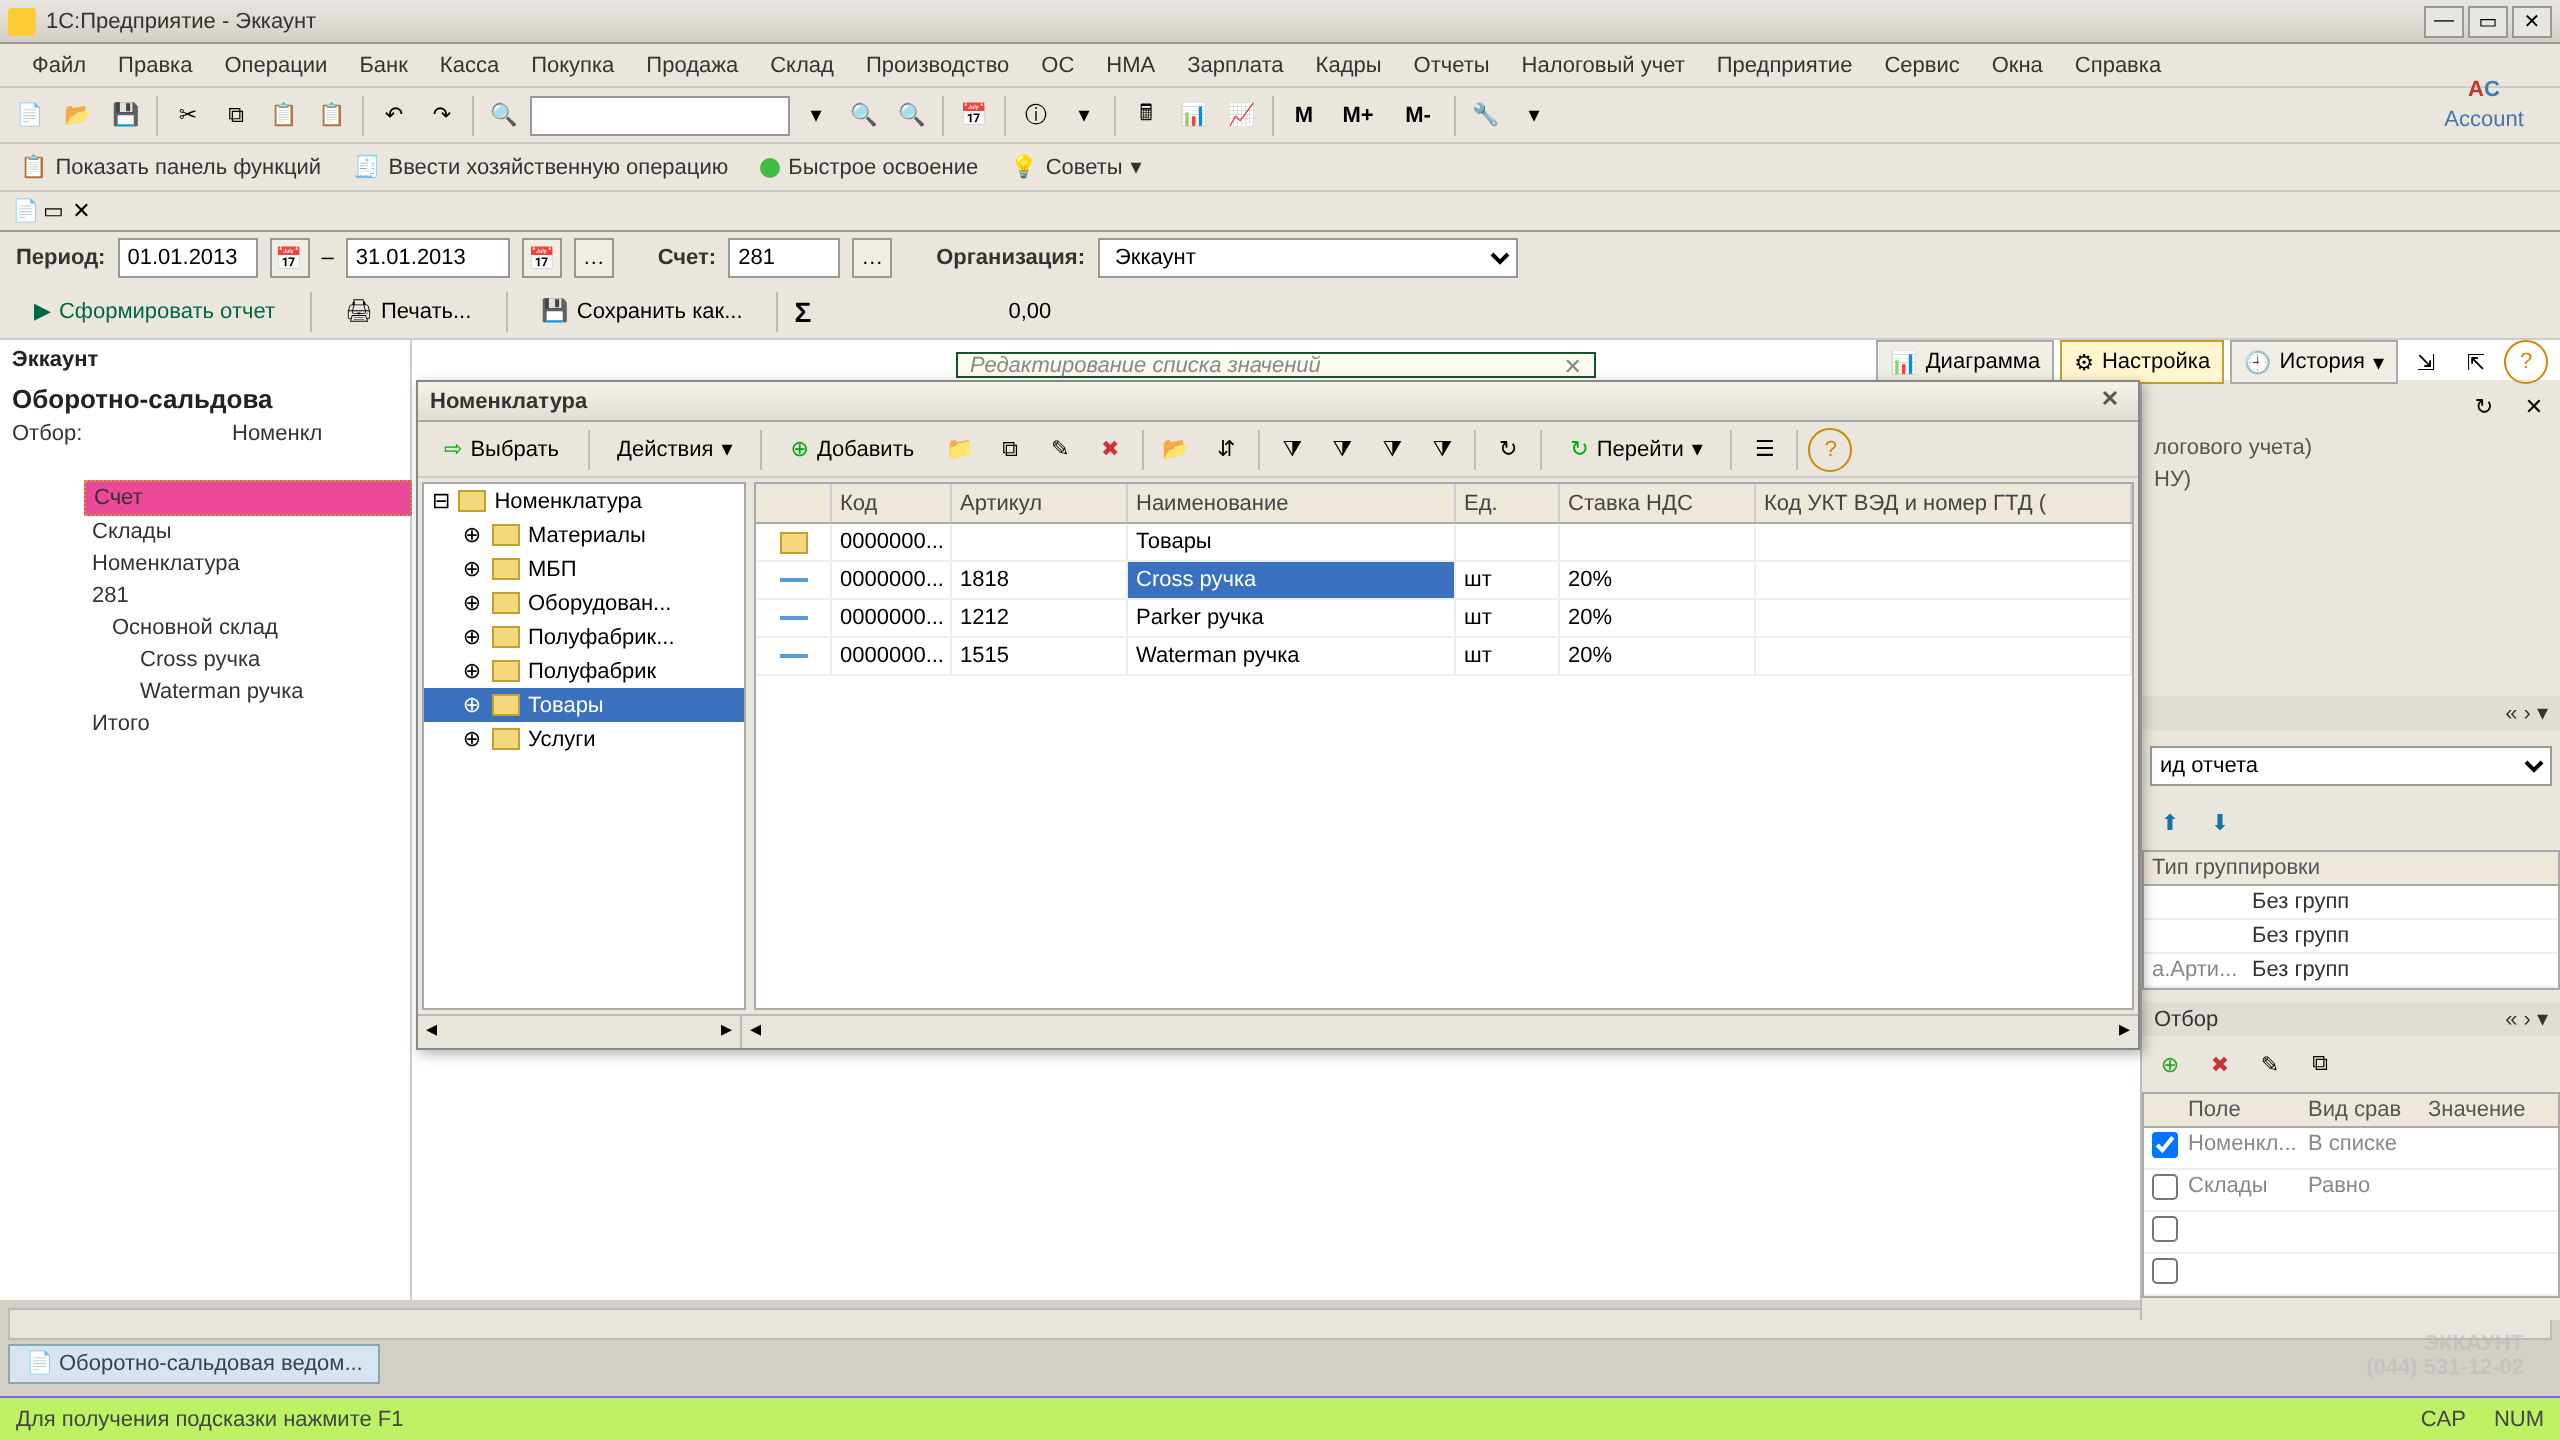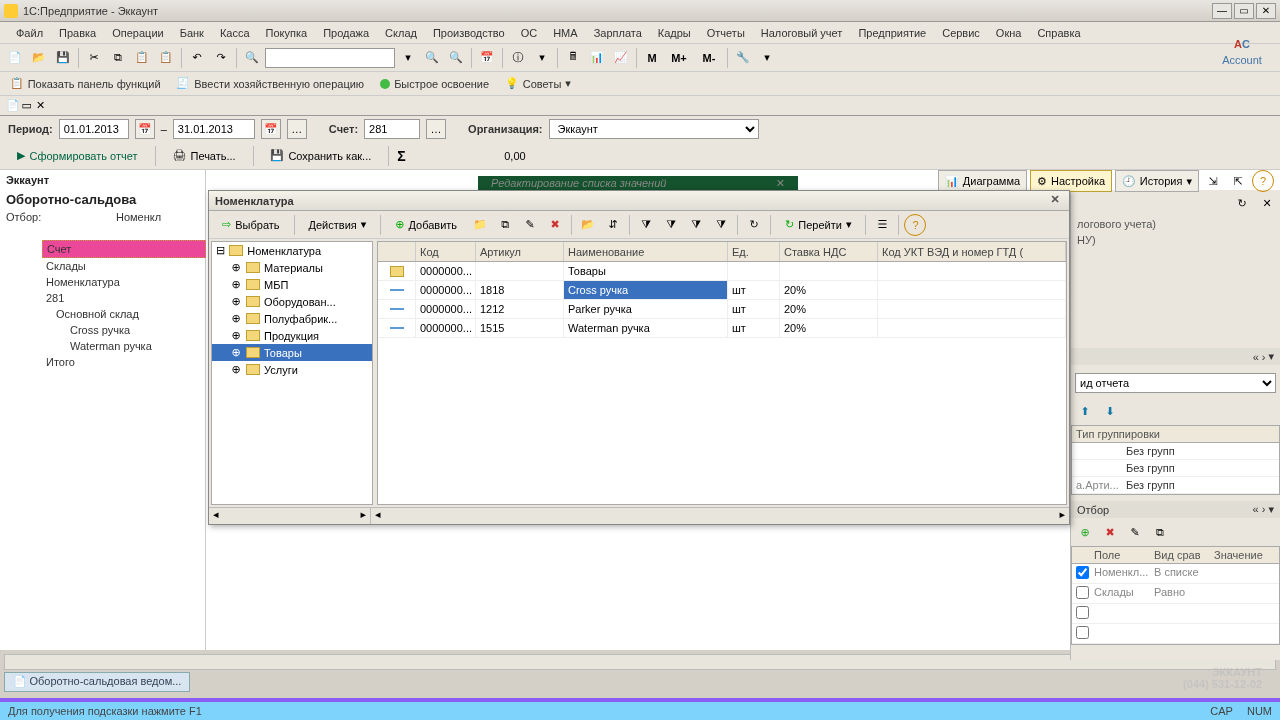--- a/index.html
+++ b/index.html
@@ -73,29 +73,29 @@
   
   .right-panel { position: absolute; right: 0; top: 190px; width: 210px; height: 470px; background: #eae6dd; border-left: 1px solid #bbb; z-index: 10; }
   .rp-section { padding: 4px; }
   .rp-header { background: #e0ddd4; padding: 2px 6px; color: #333; display: flex; align-items: center; }
   .rp-select { width: 100%; height: 20px; border: 1px solid #999; background: #fff; margin-top: 4px; }
   .rp-mini-tb { display: flex; gap: 3px; padding: 3px; }
   .rp-table { border: 1px solid #aaa; background: #fff; }
   .rp-th { background: #eee8db; padding: 2px 4px; border-bottom: 1px solid #aaa; color: #555; }
   .rp-td { padding: 2px 4px; border-bottom: 1px solid #eee; color: #333; }
   
-  .popup-strip { position: absolute; left: 478px; top: 176px; width: 320px; height: 13px; background: #fcf9f0; border: 7px solid #14532d; z-index: 40; display: flex; align-items: center; padding: 0 6px; color: #888; font-style: italic; }
+  .popup-strip { position: absolute; left: 478px; top: 176px; width: 320px; height: 13px; background: #fcf9f0; border: 1px solid #14532d; z-index: 40; display: flex; padding: 0 6px; color: #888; font-style: italic; }
   .popup-strip .x { margin-left: auto; cursor: pointer; font-style: normal; }
   
   .watermark { position: absolute; right: 18px; bottom: 30px; color: #bbb; font-size: 26px; font-weight: bold; text-align: right; z-index: 60; opacity: 0.6; line-height: 1.1; }
   
   .bottom-scroll { position: absolute; left: 4px; right: 4px; bottom: 50px; height: 16px; background: #e8e5dc; border: 1px solid #bbb; }
   .bottom-tabs { position: absolute; left: 4px; bottom: 28px; height: 20px; display: flex; justify-content: flex-end; }
   .bottom-tab { background: #d9e4f1; border: 1px solid #8aa; padding: 2px 8px; font-size: 10px; color: #345; }
-  .status-bar { position: absolute; left: 0; right: 0; bottom: 0; height: 22px; background: #7dd3fc; border-top: 4px solid #8b5cf6; display: flex; align-items: center; padding: 0 8px; color: #444; }
+  .status-bar { position: absolute; left: 0; right: 0; bottom: 0; height: 22px; background: #bef264; border-top: 1px solid #8b5cf6; display: flex; align-items: center; padding: 0 8px; color: #444; }
   .status-right { margin-left: auto; display: flex; gap: 14px; }
   .round-green { width: 10px; height: 10px; border-radius: 50%; background: #4b4; display: inline-block; }
   
   .ac-logo { position: absolute; right: 10px; top: 28px; width: 56px; text-align: center; color: #4477aa; font-size: 9px; z-index: 5;}
   .ac-logo .big { font-size: 22px; font-weight: bold; }
   .ac-logo .big .red { color: #c0392b; }
   
   .right-toolbar-btns { position: absolute; right: 6px; top: 170px; display: flex; gap: 3px; z-index: 30; }
   .diag-btn { display: flex; align-items: center; gap: 4px; padding: 2px 6px; border: 1px solid #aaa; background: #f0ede4; cursor: pointer; }
   .diag-btn.active { background: #fff6cf; border-color: #c0a030; }
@@ -433,21 +433,21 @@
             <span>Оборудован...</span>
           </div>
           <div class="nom-tree-row" style="padding-left: 18px;">
             <span style="width:12px;text-align:center">⊕</span>
             <span class="folder-ico"></span>
             <span>Полуфабрик...</span>
           </div>
           <div class="nom-tree-row" style="padding-left: 18px;">
             <span style="width:12px;text-align:center">⊕</span>
             <span class="folder-ico"></span>
-            <span>Продукция</span>
+            <span>Полуфабрик</span>
           </div>
           <div class="nom-tree-row sel" style="padding-left: 18px;">
             <span style="width:12px;text-align:center">⊕</span>
             <span class="folder-ico"></span>
             <span>Товары</span>
           </div>
           <div class="nom-tree-row" style="padding-left: 18px;">
             <span style="width:12px;text-align:center">⊕</span>
             <span class="folder-ico"></span>
             <span>Услуги</span>

